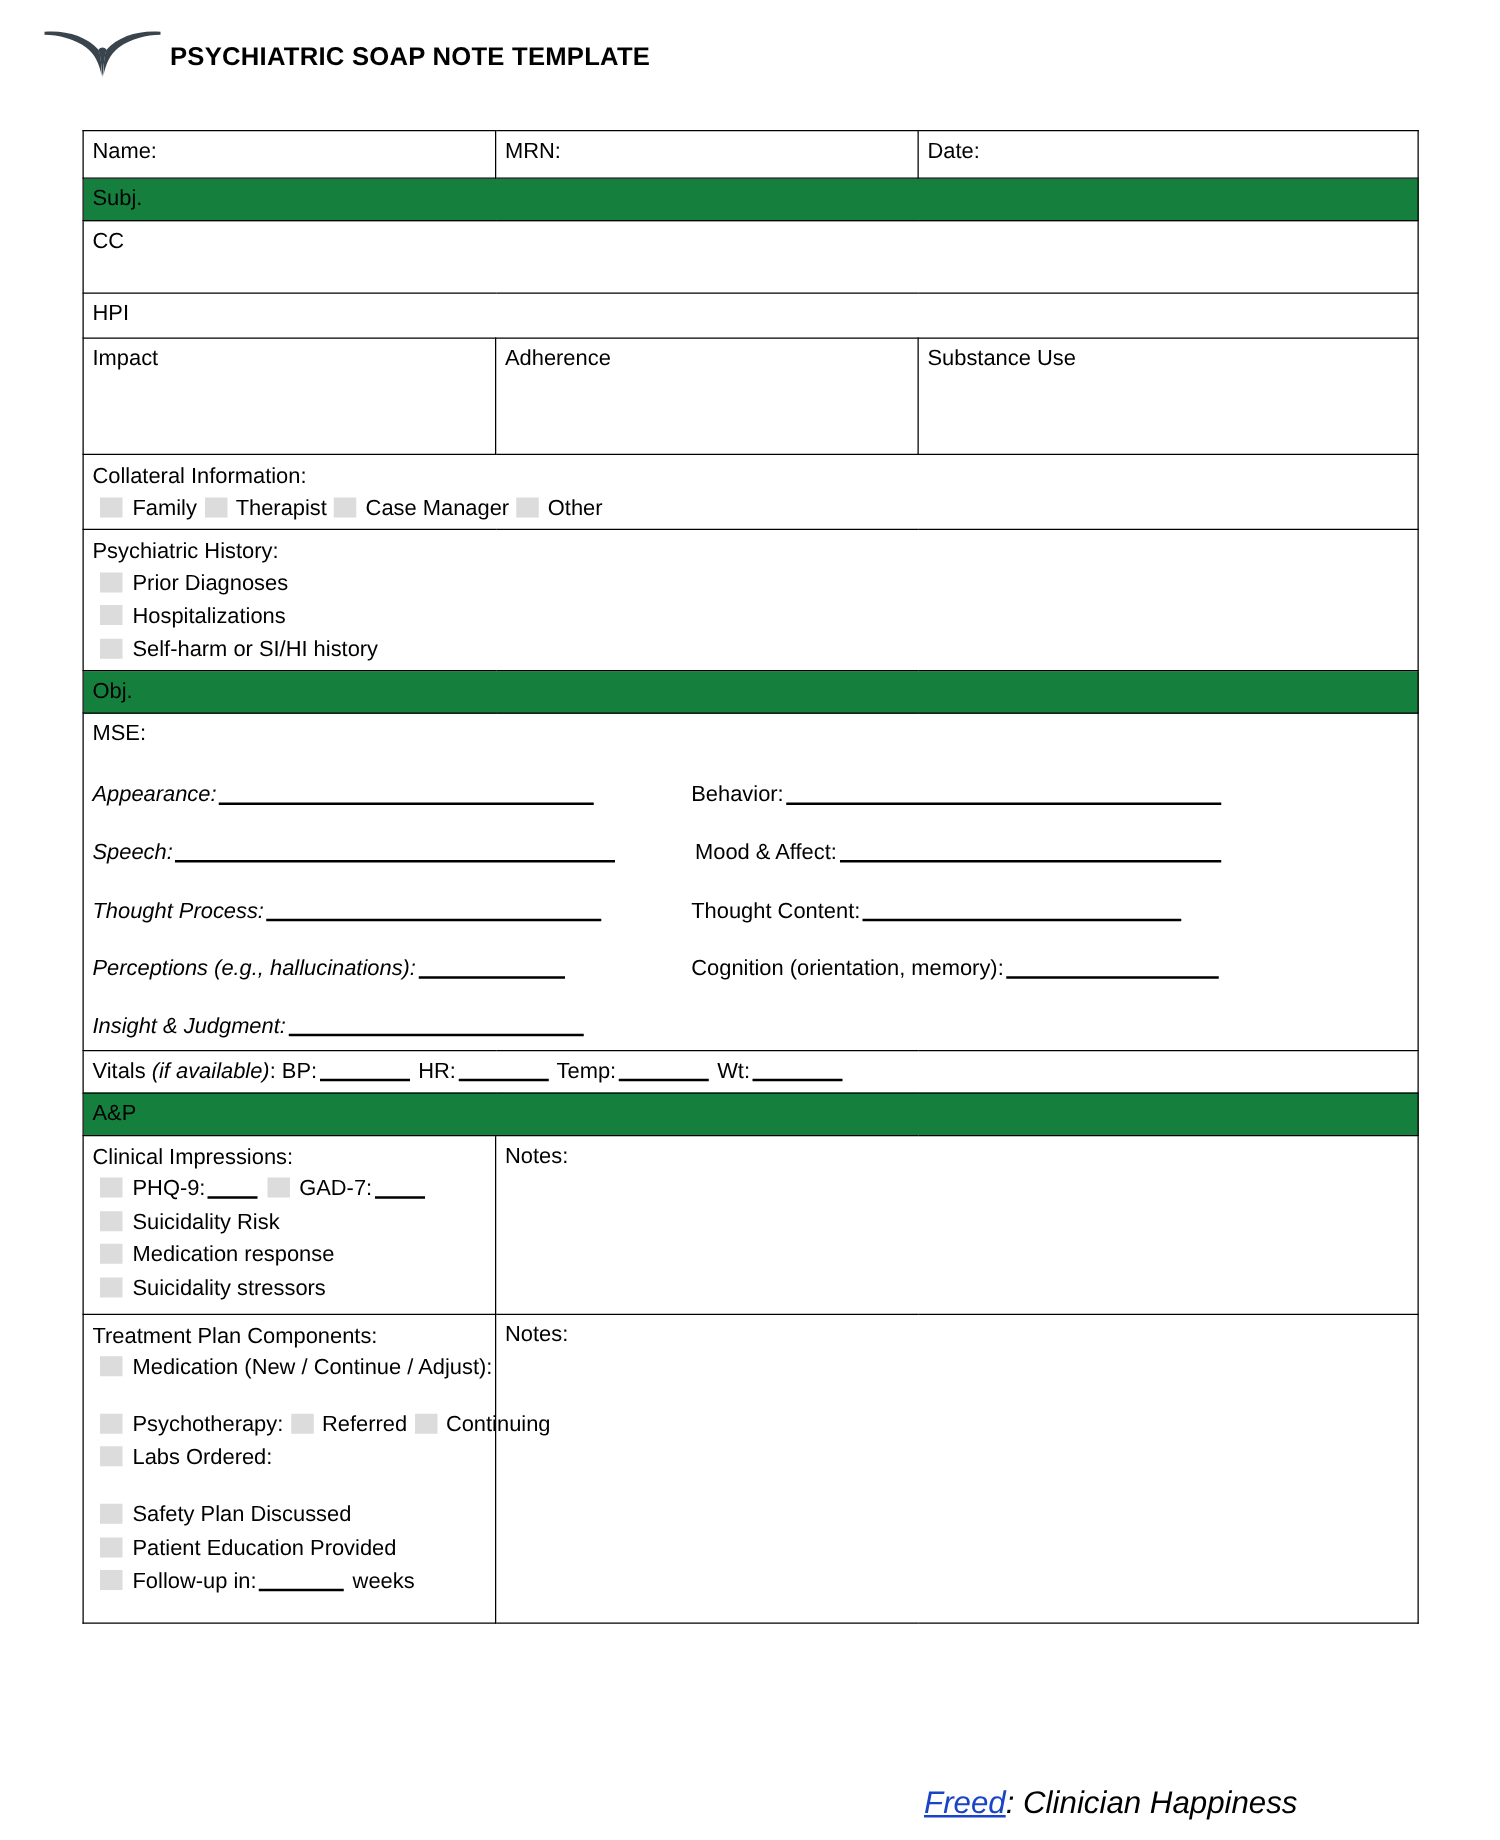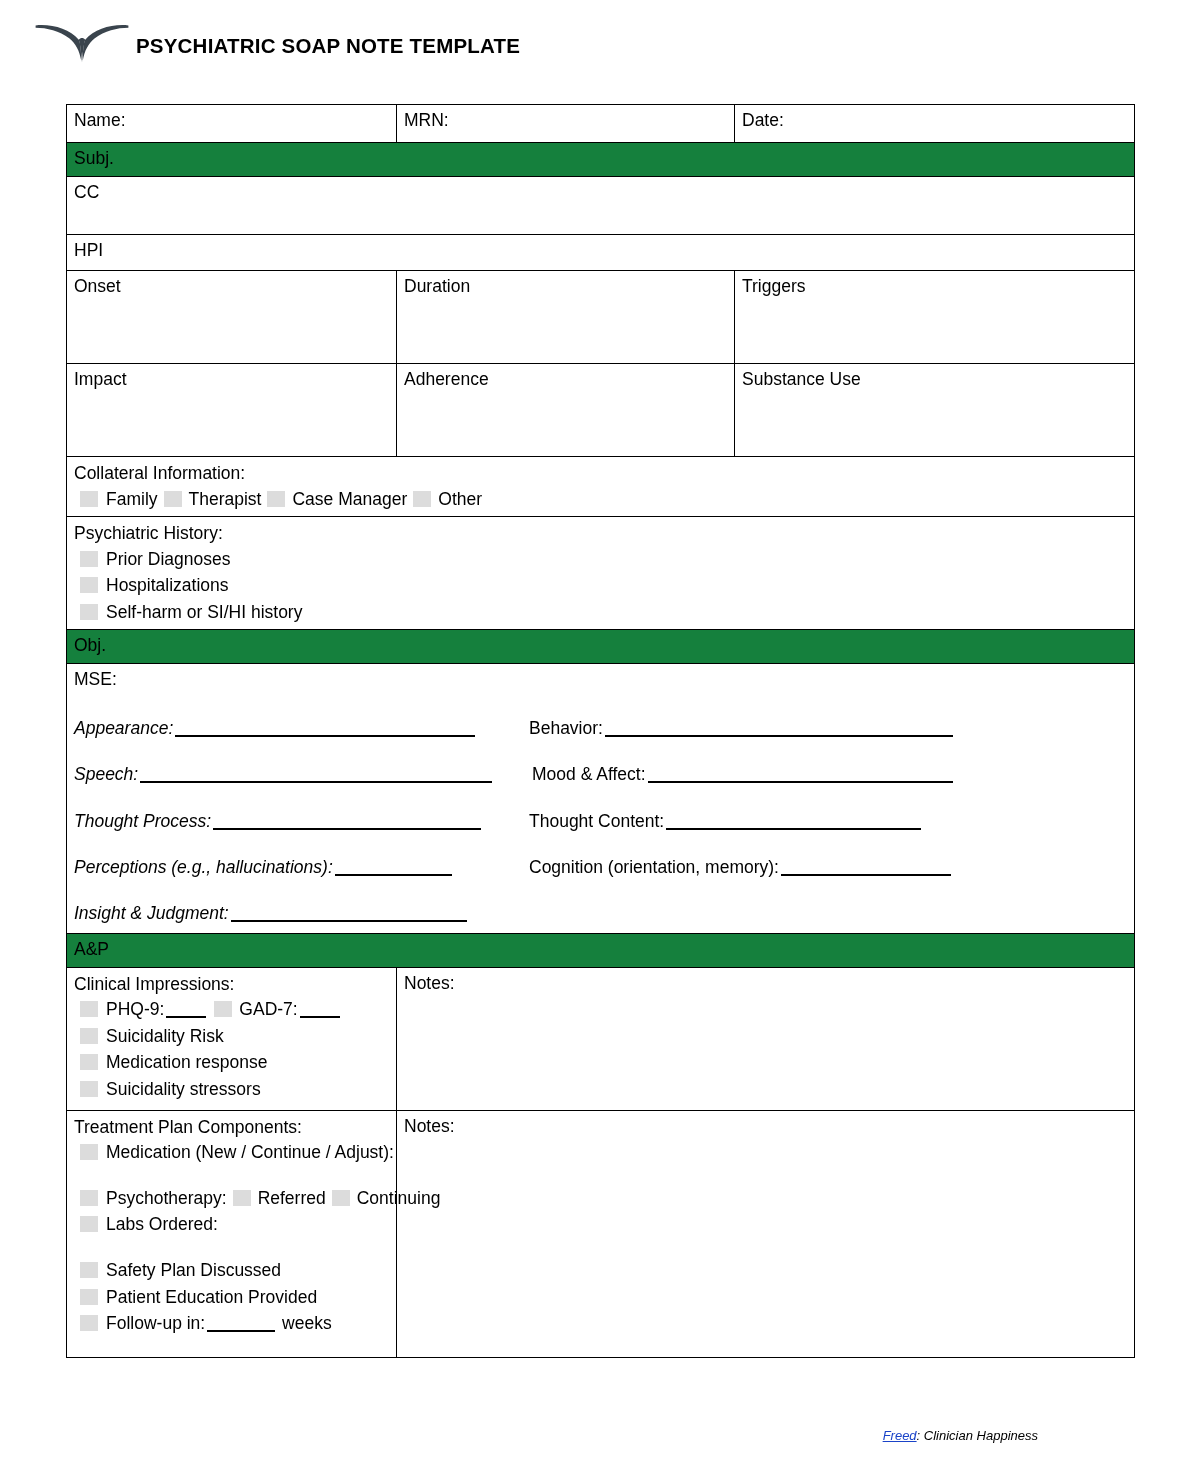--- a/index.html
+++ b/index.html
@@ -108,42 +108,42 @@
   
   .mse-cell { padding: 6px 8px 10px 7px; }
   .mse-title { margin-bottom: 26px; }
   .mse-row {
     display: flex;
     margin-bottom: 24px;
     white-space: nowrap;
   }
   .mse-row:last-child { margin-bottom: 4px; }
   .mse-left  { width: 455px; flex: 0 0 auto; font-style: italic; }
-  .mse-right { flex: 1 1 auto; }
+  .mse-right { flex: 1 1 auto; margin-left: 24px; }
   .mse-right.ind { padding-left: 3px; }
 
   .vitals-line { white-space: nowrap; }
   .ital { font-style: italic; }
 
   
   .ap-left  { width: 427px; }
   .ap-right { width: auto; }
   .r-ci td  { height: 143px; }
   .r-tp td  { height: 247px; }
   .gap { height: 19px; }
 
   
   .footer {
     position: absolute;
     left: 66px;
     top: 1428px;
     width: 1068px;
     text-align: right;
     padding-right: 96px;
-    font-size: 13px;
+    font-size: 25px;
     font-style: italic;
     white-space: nowrap;
   }
   .footer .brand {
     color: #1a43c8;
     text-decoration: underline;
   }
 </style>
 </head>
 <body>
@@ -177,25 +177,20 @@
   </tr>
 
   <tr class="r-cc">
     <td colspan="3">CC</td>
   </tr>
 
   <tr class="r-hpi">
     <td colspan="3">HPI</td>
   </tr>
 
-  <tr class="r-grid">
-    <td>Onset</td>
-    <td>Duration</td>
-    <td>Triggers</td>
-  </tr>
 
   <tr class="r-grid">
     <td>Impact</td>
     <td>Adherence</td>
     <td>Substance Use</td>
   </tr>
 
   <tr>
     <td colspan="3">
       <div class="sec-label">Collateral Information:</div>
@@ -239,20 +234,25 @@
         <div class="mse-left"><span>Perceptions (e.g., hallucinations):</span><span class="rule w-pc"></span></div>
         <div class="mse-right"><span>Cognition (orientation, memory):</span><span class="rule w-cg"></span></div>
       </div>
 
       <div class="mse-row">
         <div class="mse-left"><span>Insight &amp; Judgment:</span><span class="rule w-ij"></span></div>
       </div>
     </td>
   </tr>
 
+  <tr class="r-vitals">
+    <td colspan="3">
+      <span class="vitals-line"><span>Vitals</span> <span class="ital">(if available)</span><span>:</span> <span>BP:</span><span class="rule w-vit"></span> <span>HR:</span><span class="rule w-vit"></span> <span>Temp:</span><span class="rule w-vit"></span> <span>Wt:</span><span class="rule w-vit"></span></span>
+    </td>
+  </tr>
 
   <tr class="band">
     <td colspan="3">A&amp;P</td>
   </tr>
 
   <tr class="r-ci">
     <td class="ap-left">
       <div class="sec-label">Clinical Impressions:</div>
       <div class="chk-line"><span class="cb"></span><span>PHQ-9:</span><span class="rule w-sc"></span><span class="cb inline"></span><span>GAD-7:</span><span class="rule w-sc"></span></div>
       <div class="chk-line"><span class="cb"></span><span>Suicidality Risk</span></div>

